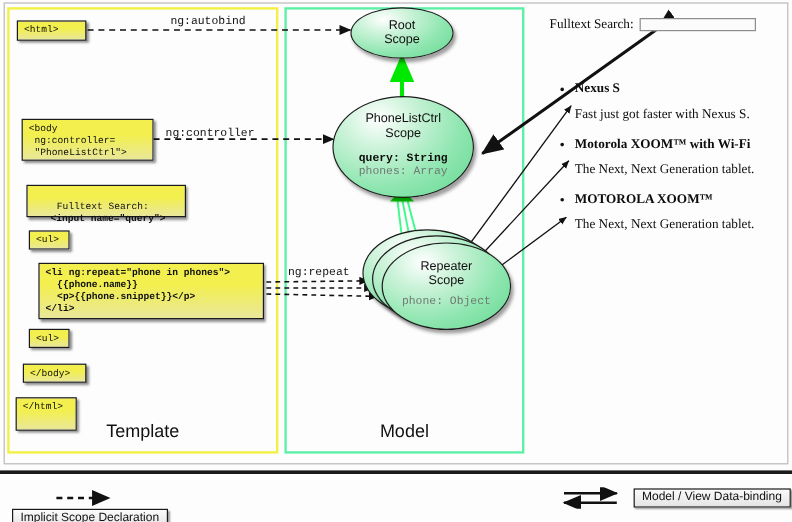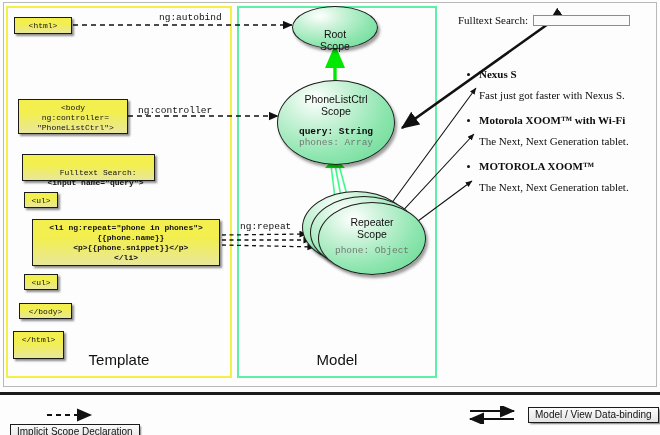--- a/index.html
+++ b/index.html
@@ -57,21 +57,20 @@
     background: linear-gradient(to bottom, #f2ef4e 0%, #f2ef4e 38%, #e9e79a 100%);
     border: 1.5px solid #1a1a1a;
     box-shadow: 2px 2px 2px rgba(0,0,0,0.45);
     font-family: "Liberation Mono", monospace;
     font-size: 8px;
     line-height: 10px;
     color: #111;
     padding: 3px 5px;
     white-space: pre;
     box-sizing: border-box;
-    text-align: center;
   }
   .codebox.bold { font-weight: bold; }
   .codebox .b { font-weight: bold; }
 
   
   .edge-label {
     position: absolute;
     font-family: "Liberation Mono", monospace;
     font-size: 9.5px;
     color: #111;
@@ -237,21 +236,21 @@
     <line x1="351" y1="210" x2="339" y2="165" stroke="#3dfb8a" stroke-width="1.6"></line>
     <path d="M325,168 L345,168 L335,157 z" fill="#00e800"></path>
 
     <line x1="548" y1="24" x2="402" y2="128" stroke="#111" stroke-width="2.6" marker-end="url(#arrBlack)" marker-start="url(#arrBlack)"></line>
 
     <line x1="355" y1="253" x2="476" y2="88" stroke="#111" stroke-width="1.1" marker-end="url(#arrBlackSm)" marker-start="url(#arrBlackSm)"></line>
     <line x1="359" y1="258" x2="474" y2="134" stroke="#111" stroke-width="1.1" marker-end="url(#arrBlackSm)" marker-start="url(#arrBlackSm)"></line>
     <line x1="360" y1="264" x2="472" y2="181" stroke="#111" stroke-width="1.1" marker-end="url(#arrBlackSm)" marker-start="url(#arrBlackSm)"></line>
   </svg>
 
-  <div class="edge-label" style="left:159px; top:12px;">ng:autobind</div>
+  <div class="edge-label" style="left:142px; top:12px;">ng:autobind</div>
   <div class="edge-label" style="left:138px; top:105px;">ng:controller</div>
   <div class="edge-label" style="left:240px; top:221px;">ng:repeat</div>
 
   <div class="codebox" style="left:14px; top:17px; width:58px; height:17px;">&lt;html&gt;</div>
 
   <div class="codebox" style="left:18px; top:99px; width:110px; height:35px;">&lt;body
  ng:controller=
  "PhoneListCtrl"&gt;</div>
 
   <div class="codebox" style="left:22px; top:154px; width:133px; height:27px;">
@@ -265,21 +264,21 @@
   {{phone.name}}
   &lt;p&gt;{{phone.snippet}}&lt;/p&gt;
 &lt;/li&gt;</div>
 
   <div class="codebox" style="left:24px; top:274px; width:34px; height:16px;">&lt;ul&gt;</div>
 
   <div class="codebox" style="left:19px; top:303px; width:53px; height:16px;">&lt;/body&gt;</div>
 
   <div class="codebox" style="left:13px; top:331px; width:51px; height:28px;">&lt;/html&gt;</div>
 
-  <div class="scope" style="left:292px; top:6px; width:86px; height:43px; padding-top:21px;">
+  <div class="scope" style="left:292px; top:6px; width:86px; height:43px; padding-top:8px;">
     <div class="title">Root</div>
     <div class="title">Scope</div>
   </div>
 
   <div class="scope" style="left:277px; top:80px; width:118px; height:85px; padding-top:12px;">
     <div class="title">PhoneListCtrl</div>
     <div class="title">Scope</div>
     <div class="prop-strong" style="margin-top:9px;">query: String</div>
     <div class="prop-dim">phones: Array</div>
   </div>

